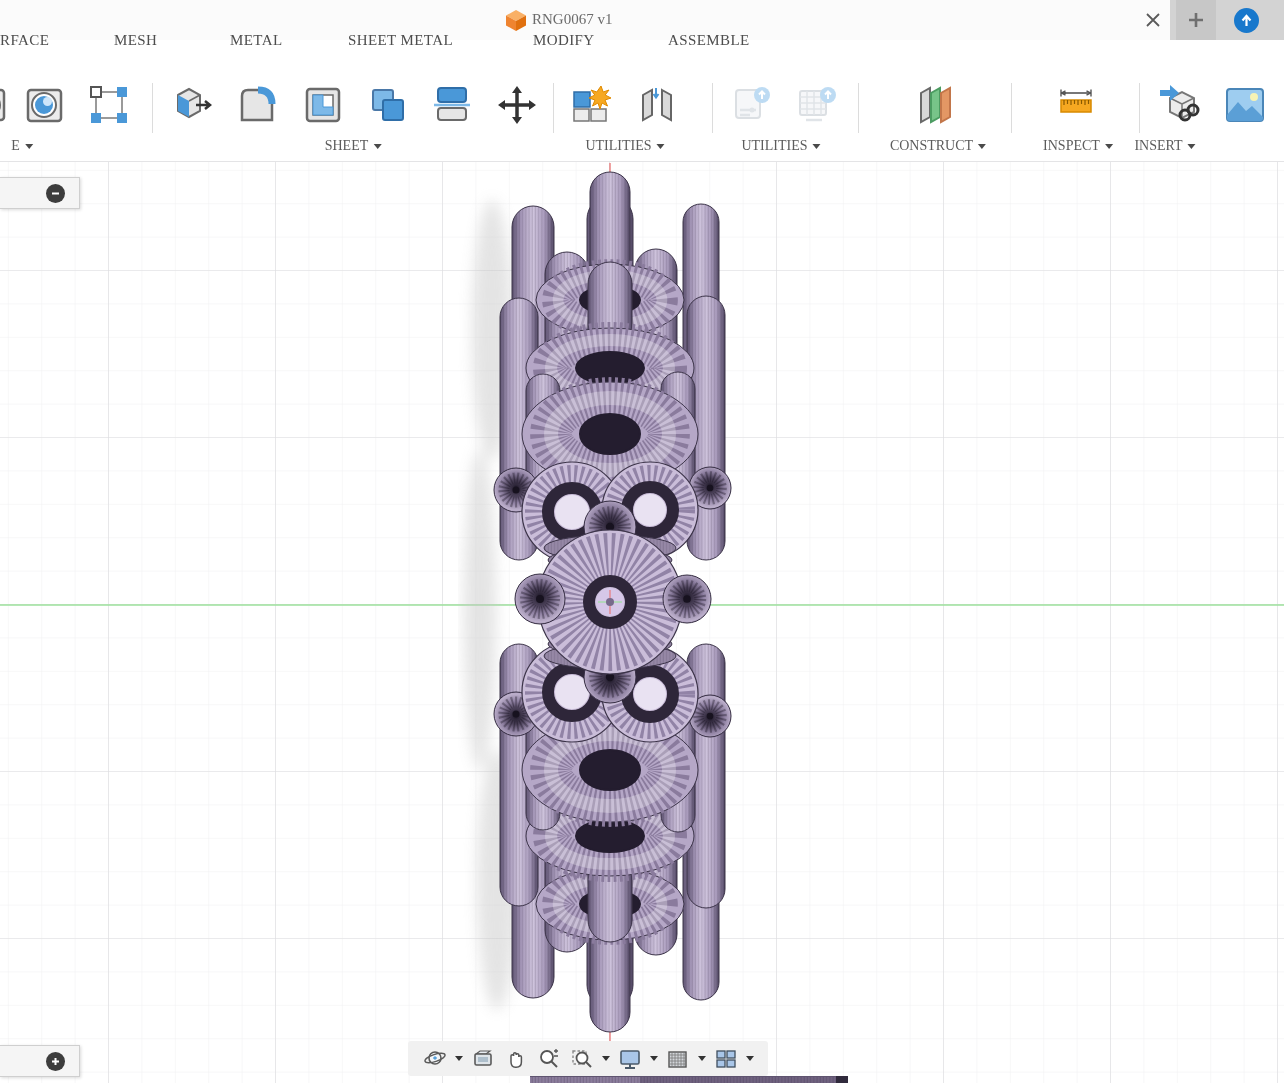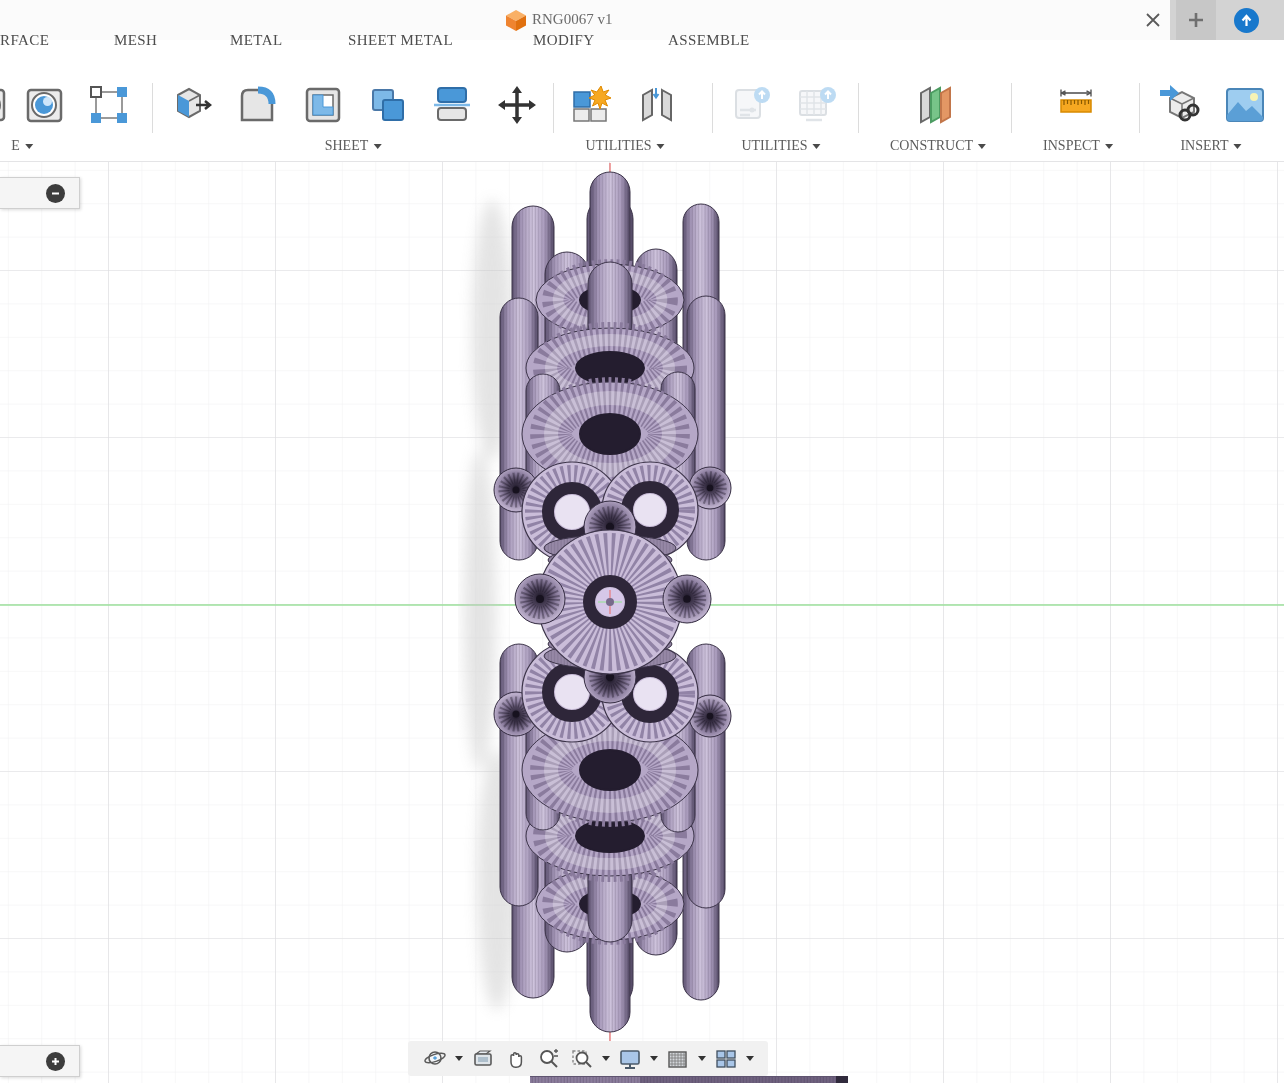--- a/index.html
+++ b/index.html
@@ -337,21 +337,21 @@
       <path d="M26 22 L38 16 M26 22 V36 M26 22 L14 16" stroke="#777" stroke-width="1.5" fill="none"></path>
       <path d="M4 8 h10 v-5 l9 8 -9 8 v-5 h-10 z" fill="#4a98d8"></path>
       <circle cx="29" cy="33" r="5" fill="none" stroke="#333" stroke-width="3"></circle>
       <circle cx="37" cy="28" r="5" fill="none" stroke="#333" stroke-width="3"></circle>
     </svg>
     <svg class="tbi" style="left:1222px" viewBox="0 0 46 46">
       <rect x="5" y="7" width="36" height="32" rx="3" fill="#9ecdf0" stroke="#4a86b8" stroke-width="2"></rect>
       <circle cx="32" cy="15" r="4" fill="#f7f3b5"></circle>
       <path d="M5 33 L16 20 L24 29 L30 24 L41 35 V36 Q41 39 38 39 H8 Q5 39 5 36 Z" fill="#5b9fd6"></path>
     </svg>
-    <div class="glabel" style="left:1211px">
+    <div class="glabel" style="left:1165px">
       <span>INSERT</span>
           <span class="caret"></span>
     </div>
   </div>
 </div>
 
 <div class="abs sidepanel" style="top:177px">
   <div class="circbtn">
     <svg width="11" height="11" viewBox="0 0 11 11">
       <path d="M2 5.5 H9" stroke="#fff" stroke-width="2"></path>

